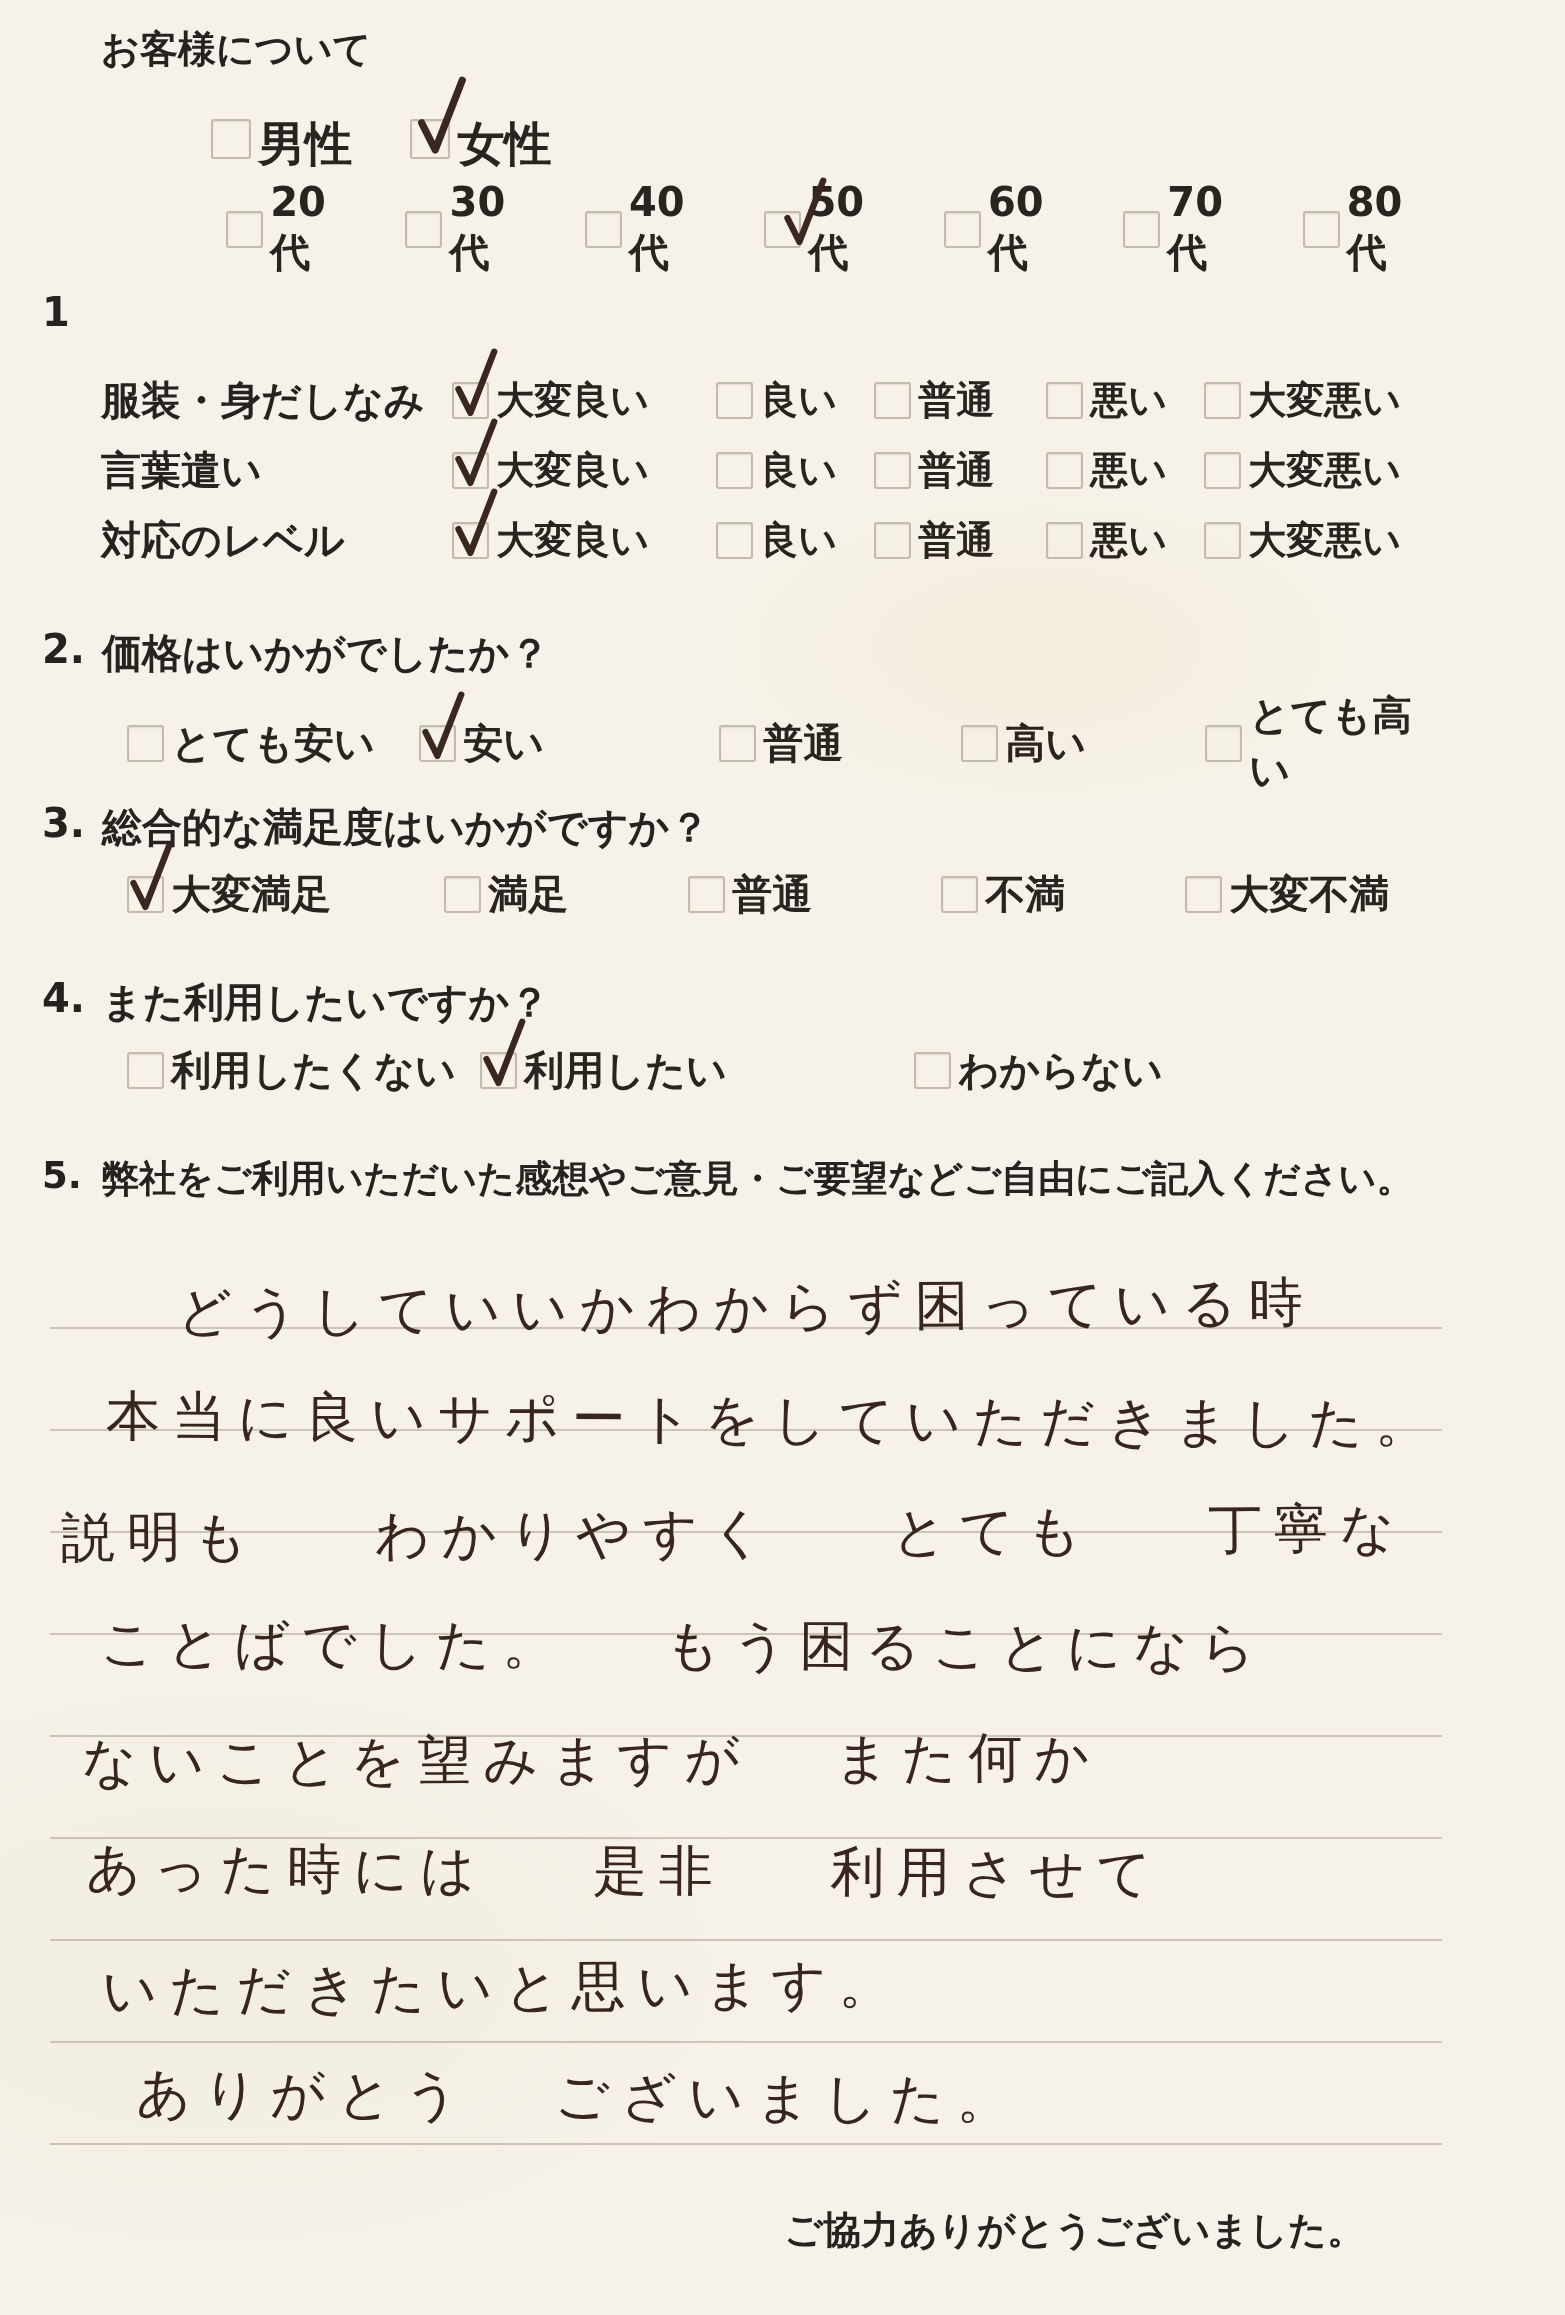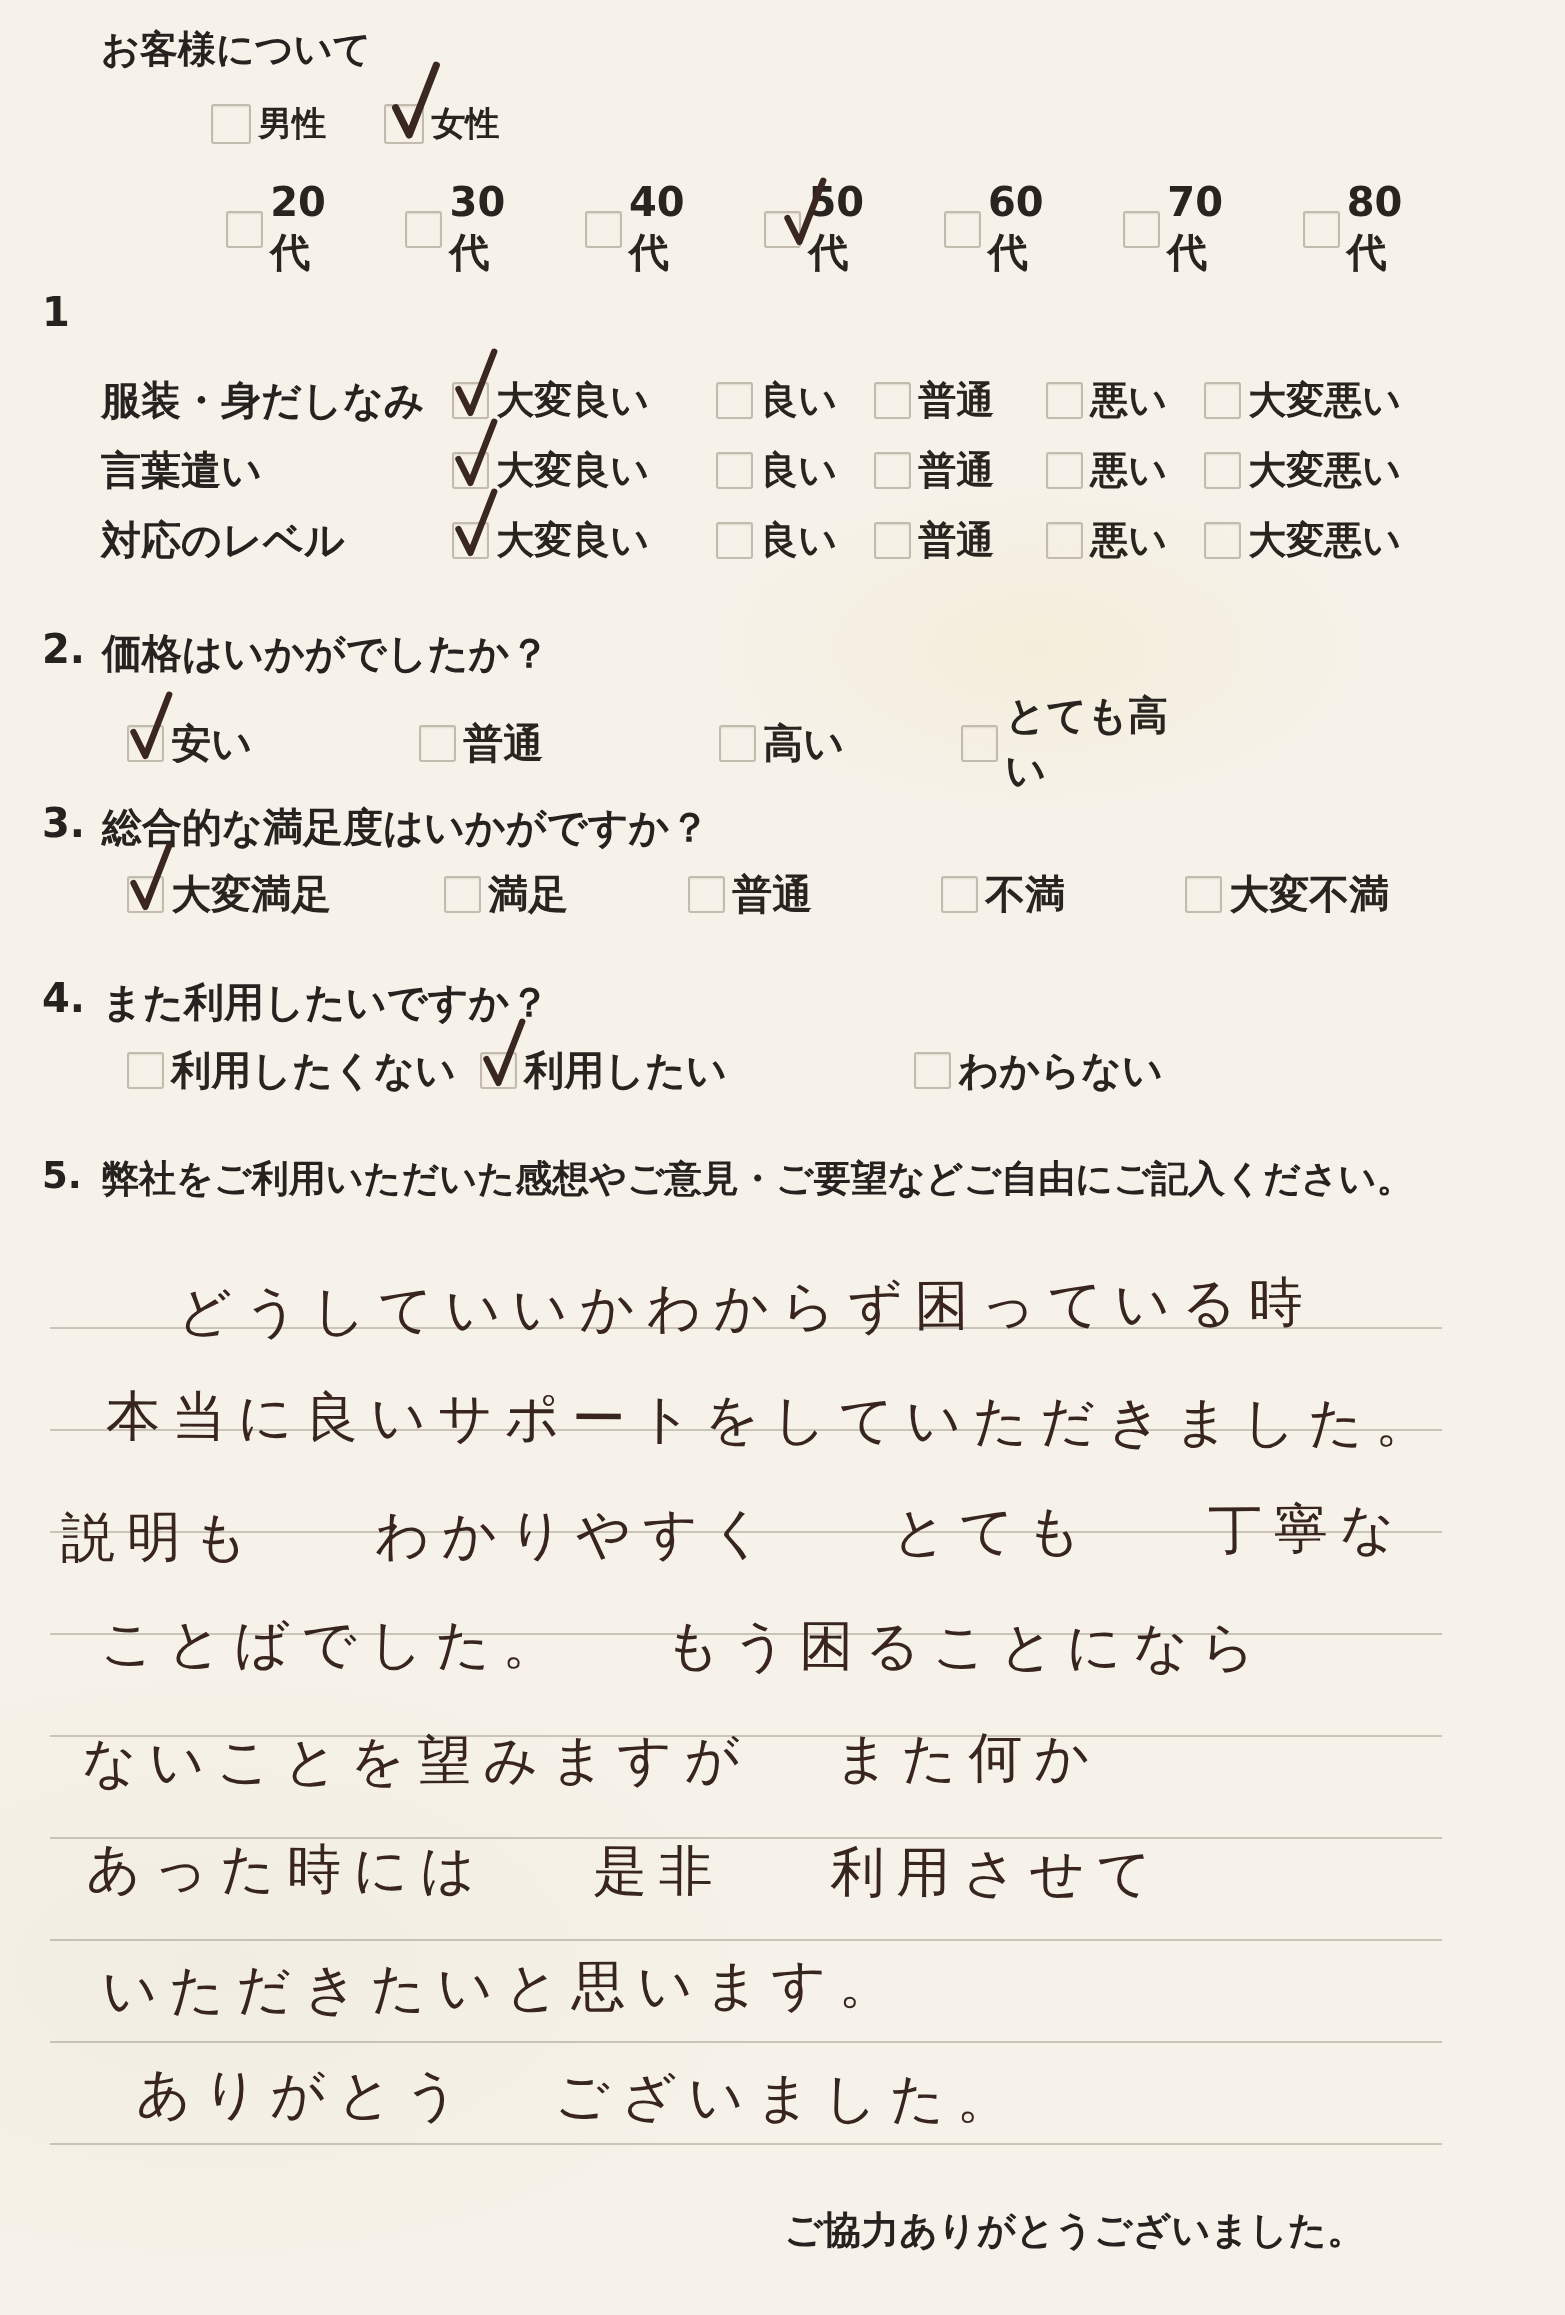--- a/index.html
+++ b/index.html
@@ -36,21 +36,21 @@
   .ol{font-weight:700;color:#29241f;}
   .tick{display:none;position:absolute;left:-3.6px;top:-40px;width:51px;height:80px;z-index:2;}
   .box.checked .tick{display:block;}
   .tick path{fill:none;stroke:#3b2721;stroke-width:7.5;stroke-linecap:round;stroke-linejoin:round;}
   .t-lg .tick{width:58px;height:90px;top:-49px;left:0;}
   .t-r  .tick{left:12.7px;}
 
   
   .row{display:flex;align-items:center;}
   .gender-row{left:211px;top:101px;gap:58px;}
-  .gender-row .ol{font-size:34px;}
+  .gender-row .ol{font-size:47px;margin-top:12px;}
   .gender-row .box{width:36px;height:36px;}
   .age-row{left:226px;top:179px;gap:40px;}
   .age-row .ol{font-size:40px;}
 
   
   .q1-rows{left:101px;top:365px;width:1429px;}
   .q1-row{display:grid;grid-template-columns:351px 264px 158px 172px 158px auto;align-items:center;height:70px;}
   .rl{font-size:40px;font-weight:700;}
   .q1-row .ol{font-size:38px;}
 
@@ -232,20 +232,24 @@
       </div>
     </div>
 
   </div>
 
   <div class="pos qhead" id="q2h">
     <span class="qnum">2.</span>
     <span class="qtext">価格はいかがでしたか？</span>
   </div>
   <div class="pos optrow" id="q2o">
+    <div class="opt">
+      <span class="box"></span>
+      <span class="ol">とても安い</span>
+    </div>
     <div class="opt">
       <span class="box checked">
           <svg class="tick" viewBox="0 0 60 92">
             <path d="M10 52 L24 80 L52 8"></path>
           </svg>
         </span>
       <span class="ol">安い</span>
     </div>
     <div class="opt">
       <span class="box"></span>

